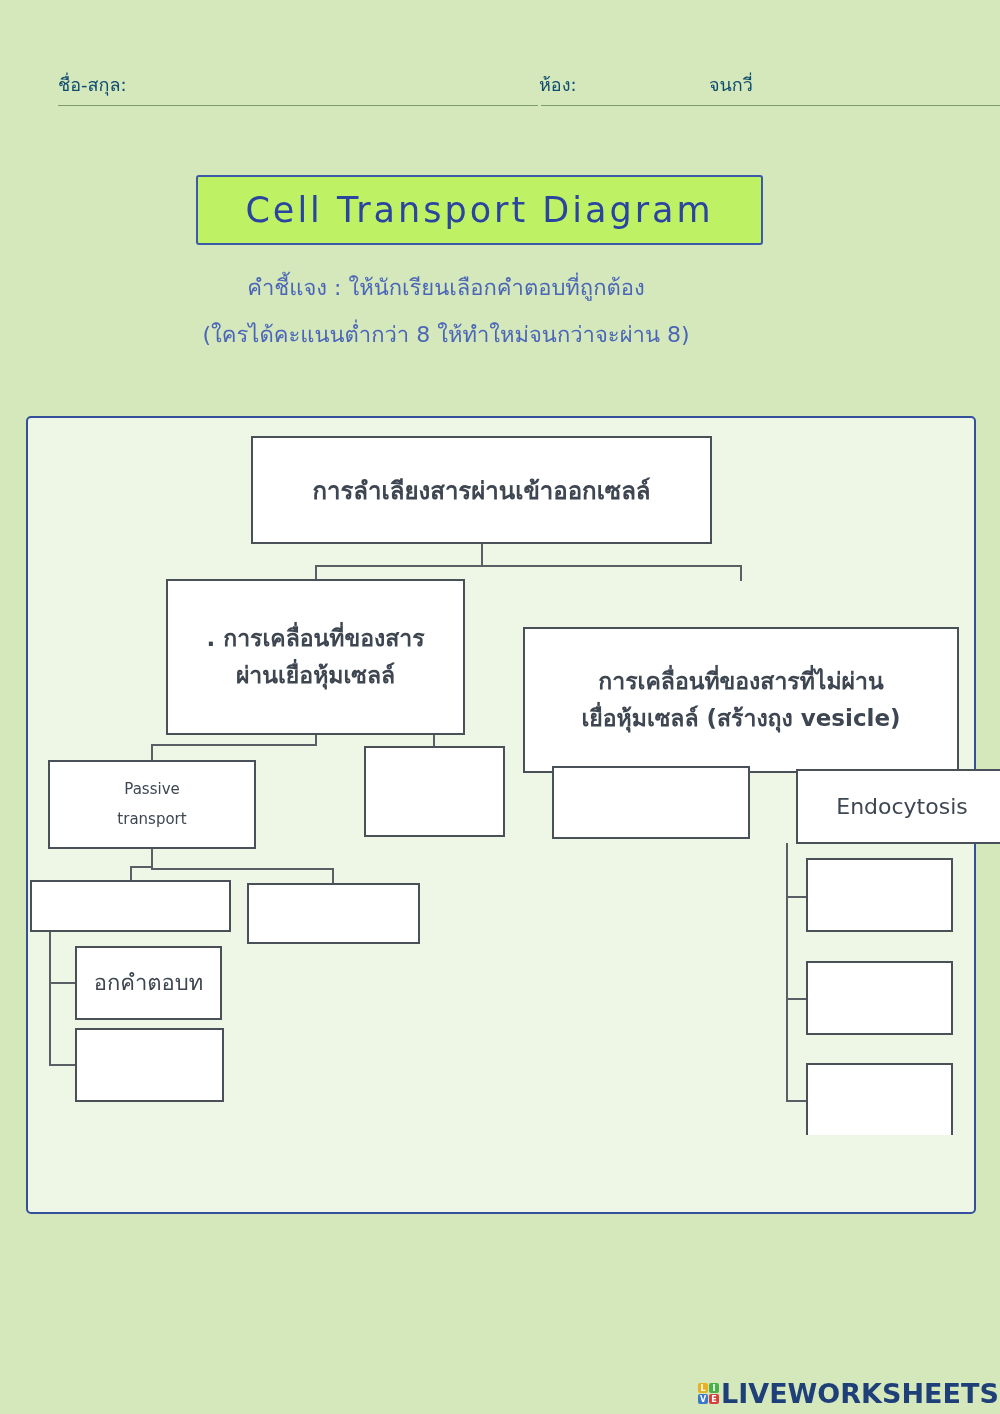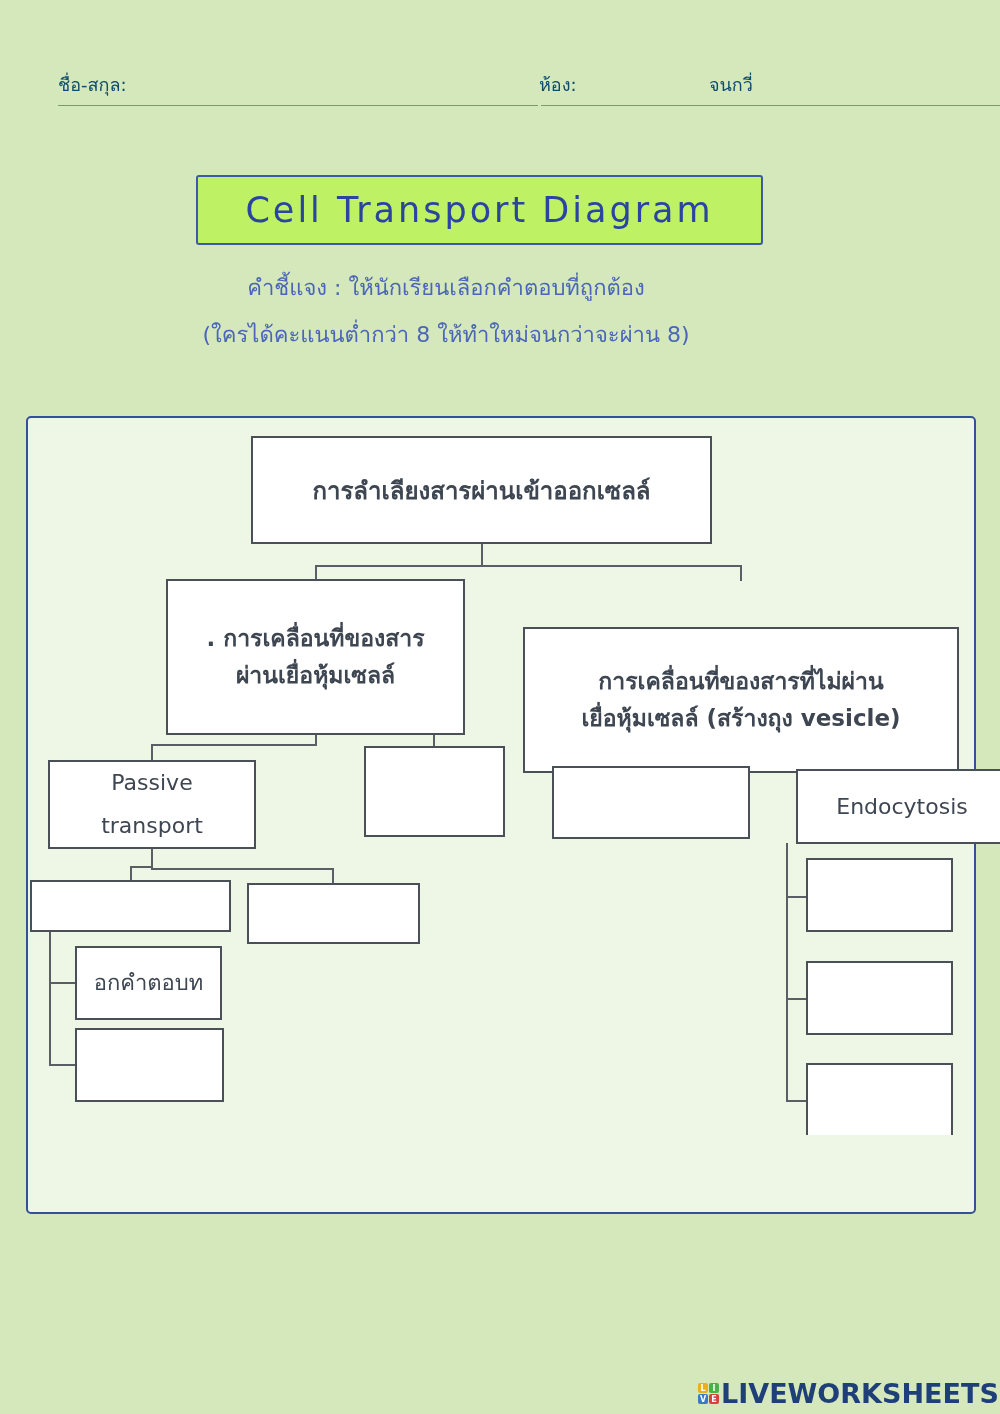--- a/index.html
+++ b/index.html
@@ -189,21 +189,21 @@
 <div class="node" style="left:166px; top:579px; width:299px; height:156px; font-size:23px; font-weight:bold;">
   <span class="node-text">. การเคลื่อนที่ของสาร
 ผ่านเยื่อหุ้มเซลล์</span>
 </div>
 
 <div class="node" style="left:523px; top:579px; width:436px; height:146px; font-size:23px; font-weight:bold;margin-top:48px;">
   <span class="node-text">การเคลื่อนที่ของสารที่ไม่ผ่าน
 เยื่อหุ้มเซลล์ (สร้างถุง vesicle)</span>
 </div>
 
-<div class="node" style="left:48px; top:760px; width:208px; height:89px; font-size:22px;">
+<div class="node" style="left:48px; top:760px; width:208px; height:89px; font-size:15px;">
   <span class="node-text" style="line-height:1.95;">Passive
 transport</span>
 </div>
 
 <div class="node blank" style="left:364px; top:746px; width:141px; height:91px;">
   <span class="node-text"></span>
 </div>
 
 <div class="node blank" style="left:30px; top:880px; width:201px; height:52px;">
   <span class="node-text"></span>

